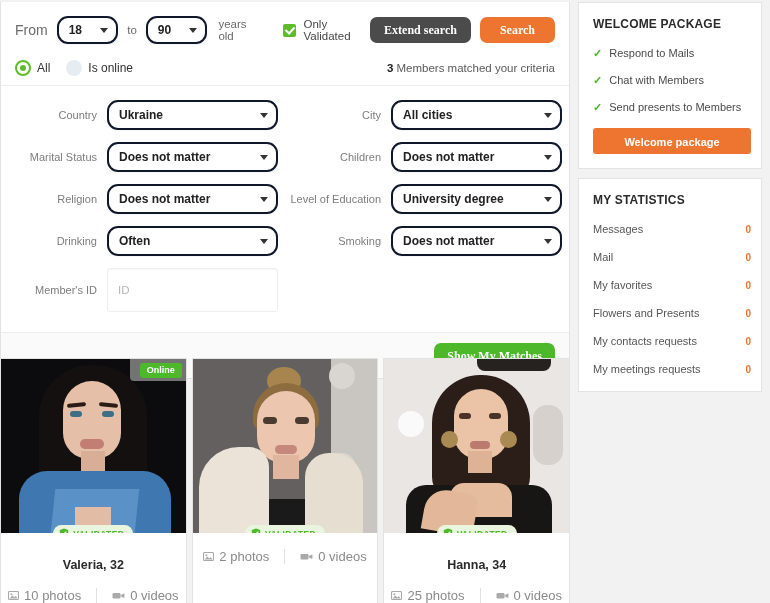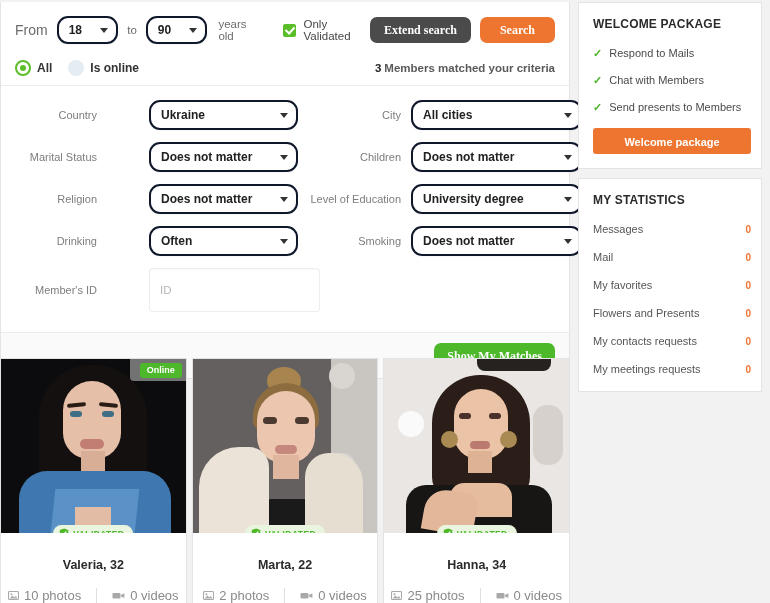--- a/index.html
+++ b/index.html
@@ -122,21 +122,20 @@
   }
   .btn-extend { background: #4b4b4b; margin-left: 18px; }
   .btn-search { background: #ee7530; margin-left: 9px; padding: 0 20px; }
 
   
   .row-2 {
     display: flex;
     align-items: center;
     height: 38px;
     padding-top: 4px;
-    font-weight: bold;
   }
   .radio-item {
     display: flex;
     align-items: center;
     cursor: pointer;
     margin-right: 16px;
   }
   .radio {
     width: 16px; height: 16px;
     border-radius: 50%;
@@ -173,21 +172,21 @@
   }
   .frow {
     display: flex;
     align-items: center;
     margin-bottom: 12px;
   }
   .fcell {
     display: flex;
     align-items: center;
   }
-  .fcell.left { width: 283px; gap: 42px; }
+  .fcell.left { width: 283px; }
   .flabel {
     font-size: 11px;
     color: #7d7d7d;
     text-align: right;
     margin-right: 10px;
     flex: none;
   }
   .fcell.left .flabel { width: 82px; }
   .fcell.right .flabel { width: 103px; }
   .dd.wide { width: 171px; height: 30px; }
@@ -792,21 +791,20 @@
             <div class="ruffle-r"></div>
         </div>
         <div class="validated">
           <svg width="10" height="11" viewBox="0 0 10 11">
             <path d="M5 0.4 L9.2 2 V5.4 C9.2 8 7.4 9.9 5 10.6 C2.6 9.9 0.8 8 0.8 5.4 V2 Z" fill="#4cb82a"></path>
             <path d="M3 5.3 L4.3 6.6 L7 3.9" stroke="#fff" stroke-width="1.2" fill="none" stroke-linecap="round" stroke-linejoin="round"></path>
           </svg>
           <span>VALIDATED</span>
         </div>
       </div>
-      <div class="card-name">Marta, 22</div>
       <div class="card-meta">
         <div class="meta-item">
           <svg width="11" height="11" viewBox="0 0 11 11">
             <rect x="0.5" y="1.5" width="10" height="8" rx="1" fill="none" stroke="#a9a9a9" stroke-width="1.1"></rect>
             <circle cx="3.4" cy="4.2" r="1" fill="#a9a9a9"></circle>
             <path d="M1.6 8.6 L4.4 5.6 L6.3 7.4 L7.9 6 L9.4 8.6 Z" fill="#a9a9a9"></path>
           </svg>
           <span>2 photos</span>
         </div>
         <div class="meta-sep"></div>

